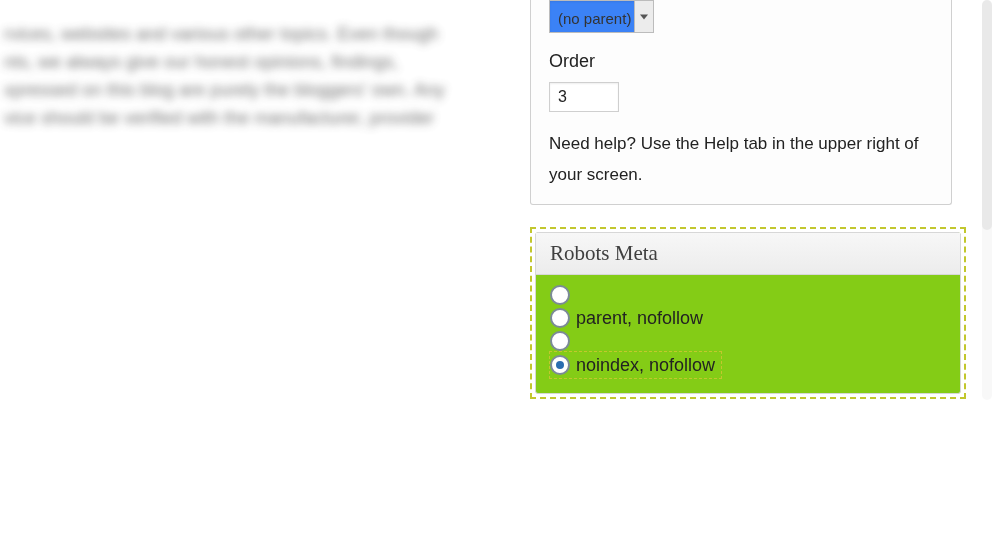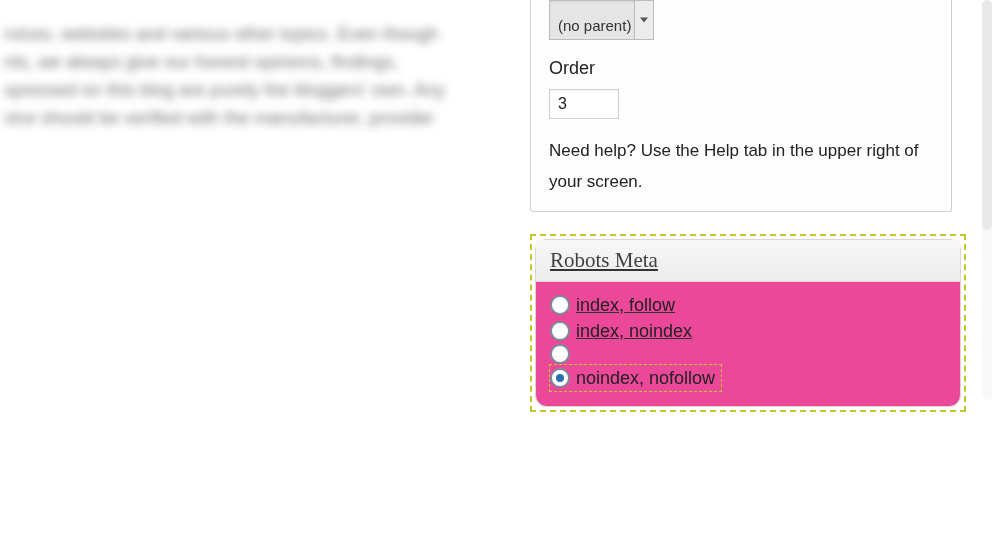--- a/index.html
+++ b/index.html
@@ -52,24 +52,24 @@
     border-top-left-radius: 0;
     border-top-right-radius: 0;
   }
   .metabox .body {
     padding: 0 18px 14px 18px;
   }
 
   .parent-select {
     display: inline-block;
     border: 1px solid #bcbcbc;
-    background: #e5e5e5;
+    background: #3b82f6;
     height: 26px;
     line-height: 26px;
-    padding: 12px 22px 0 8px;
+    padding: 5px 22px 0 8px;
     position: relative;
     margin-top: 0;
     font-size: 15px;
     color: #333;
     box-shadow: inset 0 1px 2px rgba(0,0,0,0.08);
   }
   .parent-select .arrow-box {
     position: absolute;
     right: 0;
     top: 0;
@@ -113,23 +113,22 @@
   }
 
   
   .robots-wrap {
     border: 2px dashed #c2c72e;
     padding: 3px;
     width: 426px;
   }
   .robots-box {
     border: 1px solid #d7d7d7;
-    border-radius: 12px;
-    background: #ec4899;
-    text-decoration: underline;
+    border-radius: 3px;
+    background: #84cc16;
   }
   .robots-box .hd {
     background: linear-gradient(#f7f7f7, #ececec);
     border-bottom: 1px solid #d7d7d7;
     padding: 8px 14px;
     font-family: Georgia, "Times New Roman", serif;
     font-size: 21px;
     color: #404040;
   }
   .robots-box .opts {
@@ -218,26 +217,25 @@
     </div>
   </div>
 
   <div class="robots-wrap">
     <div class="robots-box">
       <div class="hd">Robots Meta</div>
       <div class="opts">
 
         <div class="robots-option">
           <span class="radio"></span>
-          <span>index, follow</span>
         </div>
 
         <div class="robots-option">
           <span class="radio"></span>
-          <span>index, noindex</span>
+          <span>parent, nofollow</span>
         </div>
 
         <div class="robots-option">
           <span class="radio"></span>
         </div>
 
         <div class="robots-option sel">
           <span class="radio">
               <span class="dot"></span>
             </span>

